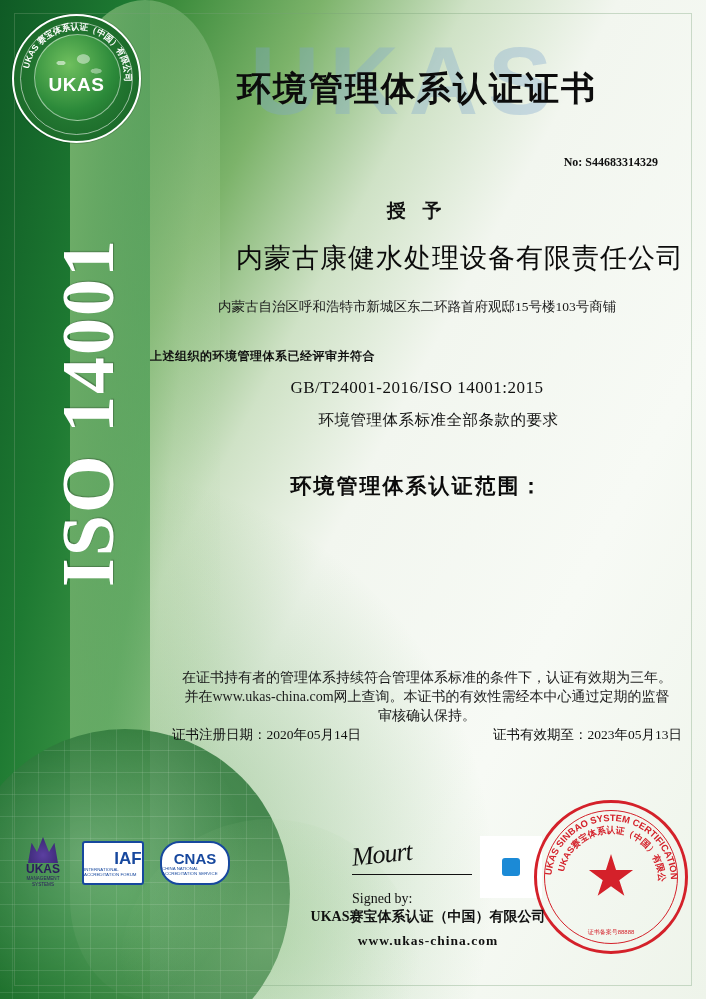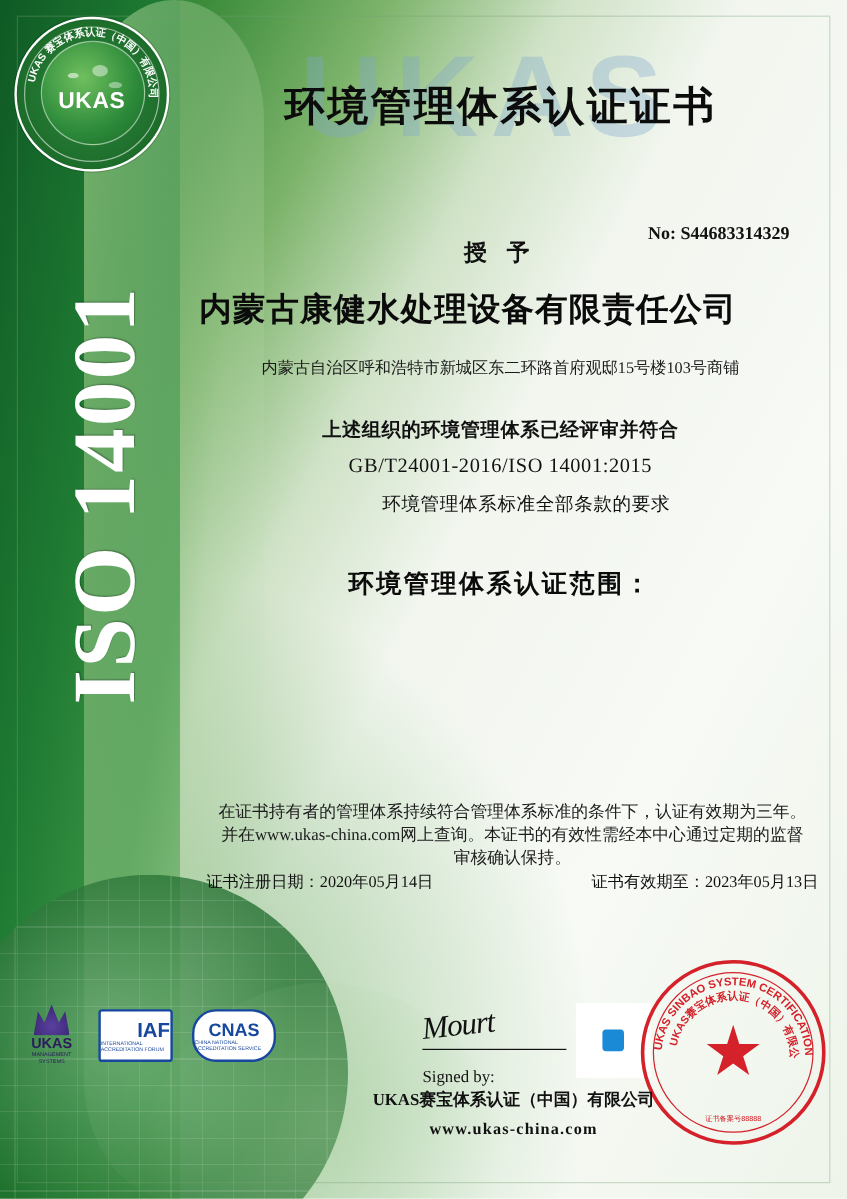--- a/index.html
+++ b/index.html
@@ -103,37 +103,37 @@
   .content{
     position:absolute;left:150px;top:0;width:556px;height:999px;
   }
   .title{
     position:absolute;left:0;right:22px;top:66px;text-align:center;
     font-family:"Liberation Serif", serif;font-weight:bold;font-size:34px;color:#0c0c0c;
     letter-spacing:2px;
   }
   .certno{
     position:absolute;right:48px;top:155px;
-    font-family:"Liberation Serif", serif;font-size:15px;color:#111;font-weight:bold;margin-top:32px;
+    font-family:"Liberation Serif", serif;font-size:12px;color:#111;font-weight:bold;
   }
   .grant{
     position:absolute;left:0;right:22px;top:198px;text-align:center;
     font-weight:bold;font-size:19px;color:#111;letter-spacing:6px;
   }
   .company{
-    position:absolute;left:0;right:22px;top:240px;text-align:left;
-    font-weight:bold;font-size:27px;color:#0b0b0b;letter-spacing:1px;margin-left:16px;
+    position:absolute;left:0;right:22px;top:240px;text-align:right;
+    font-weight:normal;font-size:27px;color:#0b0b0b;letter-spacing:1px;margin-left:16px;
   }
   .address{
     position:absolute;left:0;right:22px;top:298px;text-align:center;
     font-size:13.5px;color:#1a1a1a;
   }
   .stmt1{
-    position:absolute;left:0;right:22px;top:348px;text-align:center;
-    font-weight:bold;font-size:16px;color:#111;letter-spacing:.5px;
+    position:absolute;left:0;right:22px;top:348px;
+    font-weight:bold;font-size:12px;color:#111;letter-spacing:.5px;
   }
   .stmt2{
     position:absolute;left:0;right:22px;top:378px;text-align:center;
     font-size:17px;color:#111;letter-spacing:.5px;
   }
   .stmt3{
     position:absolute;left:0;right:22px;top:410px;text-align:center;
     font-size:15.5px;color:#111;letter-spacing:.5px;margin-left:43px;
   }
   .scopeTitle{

